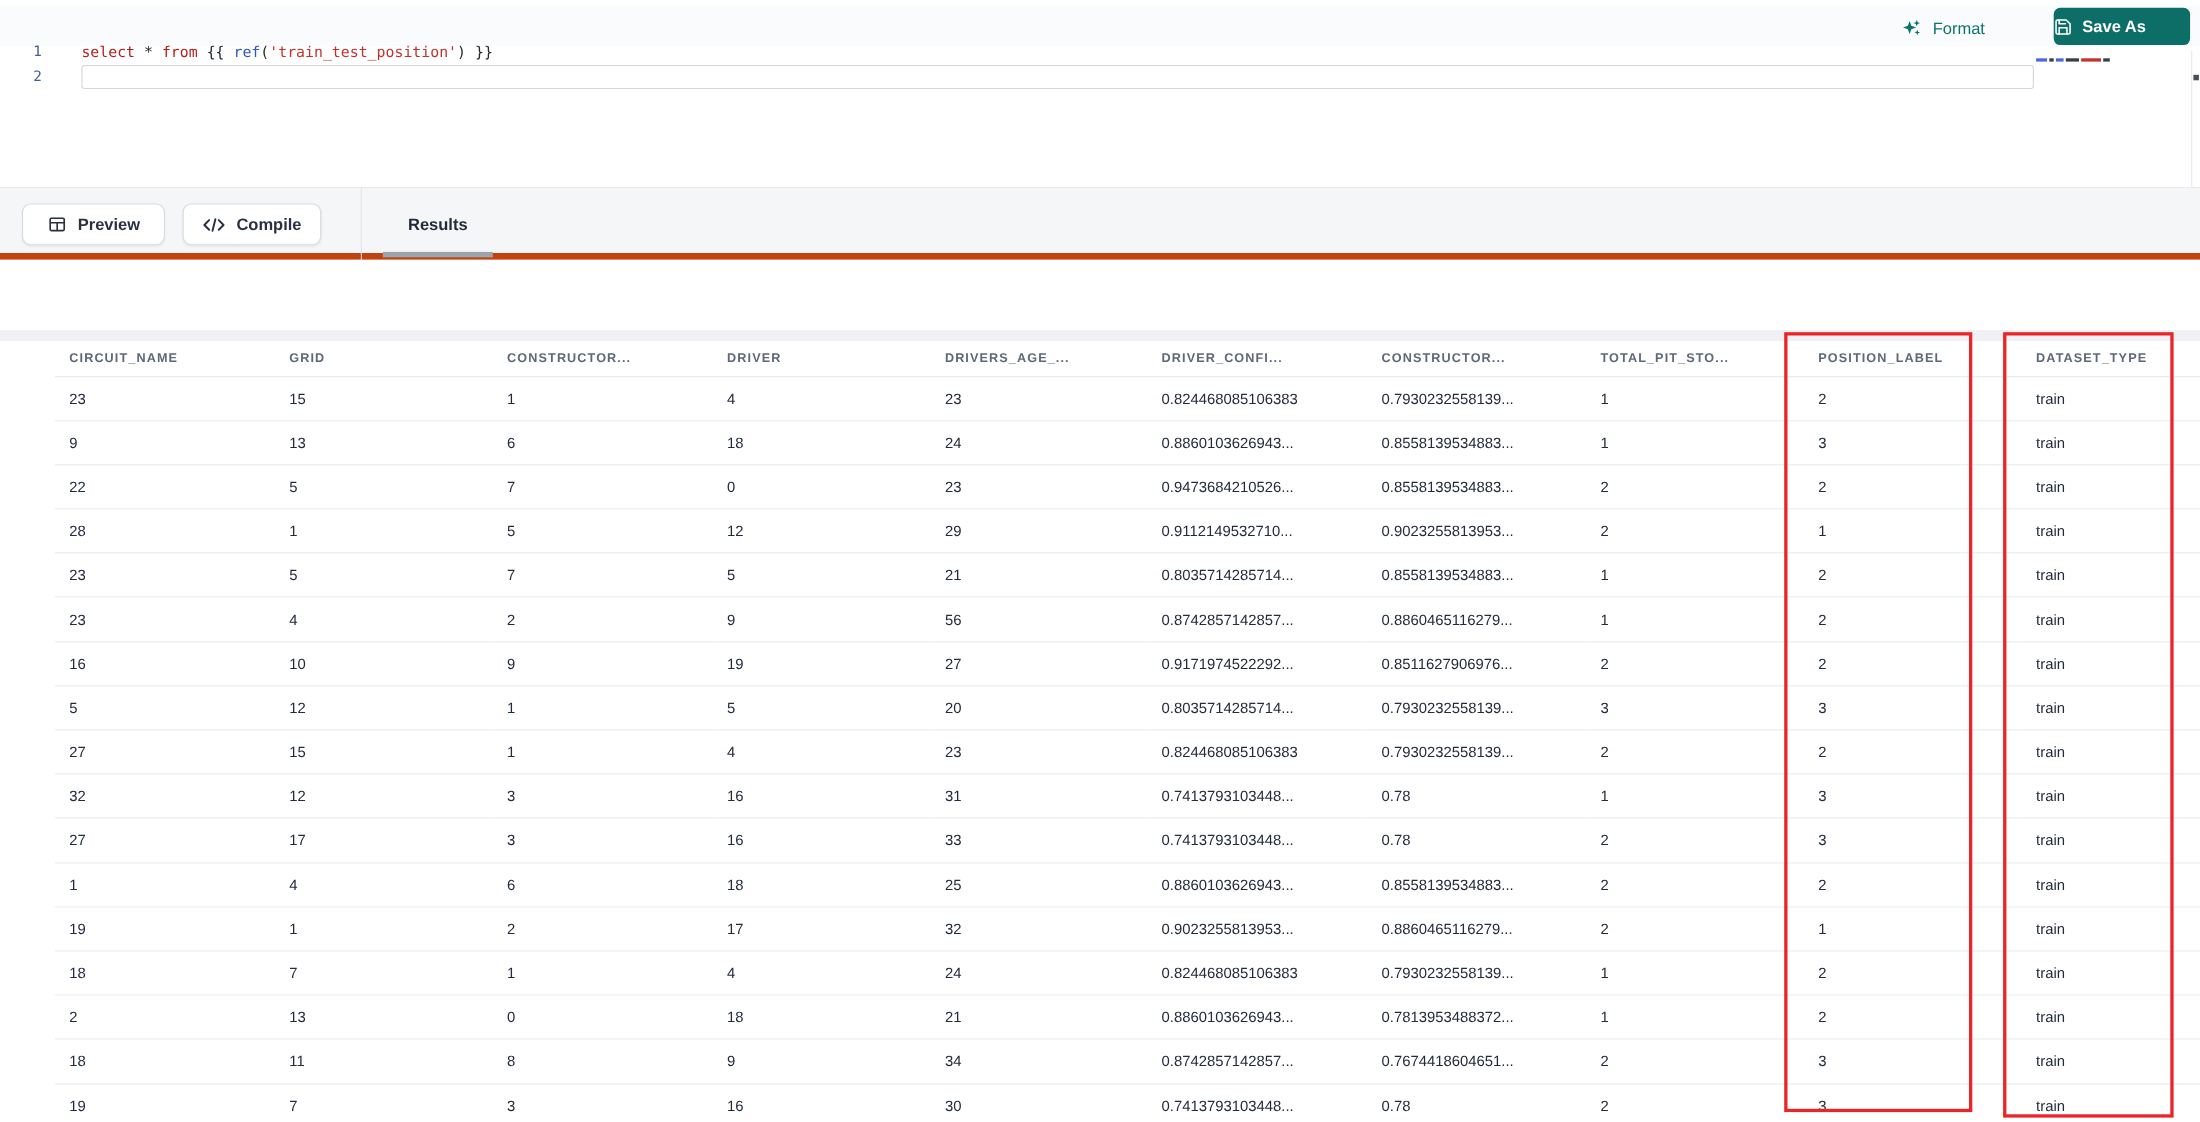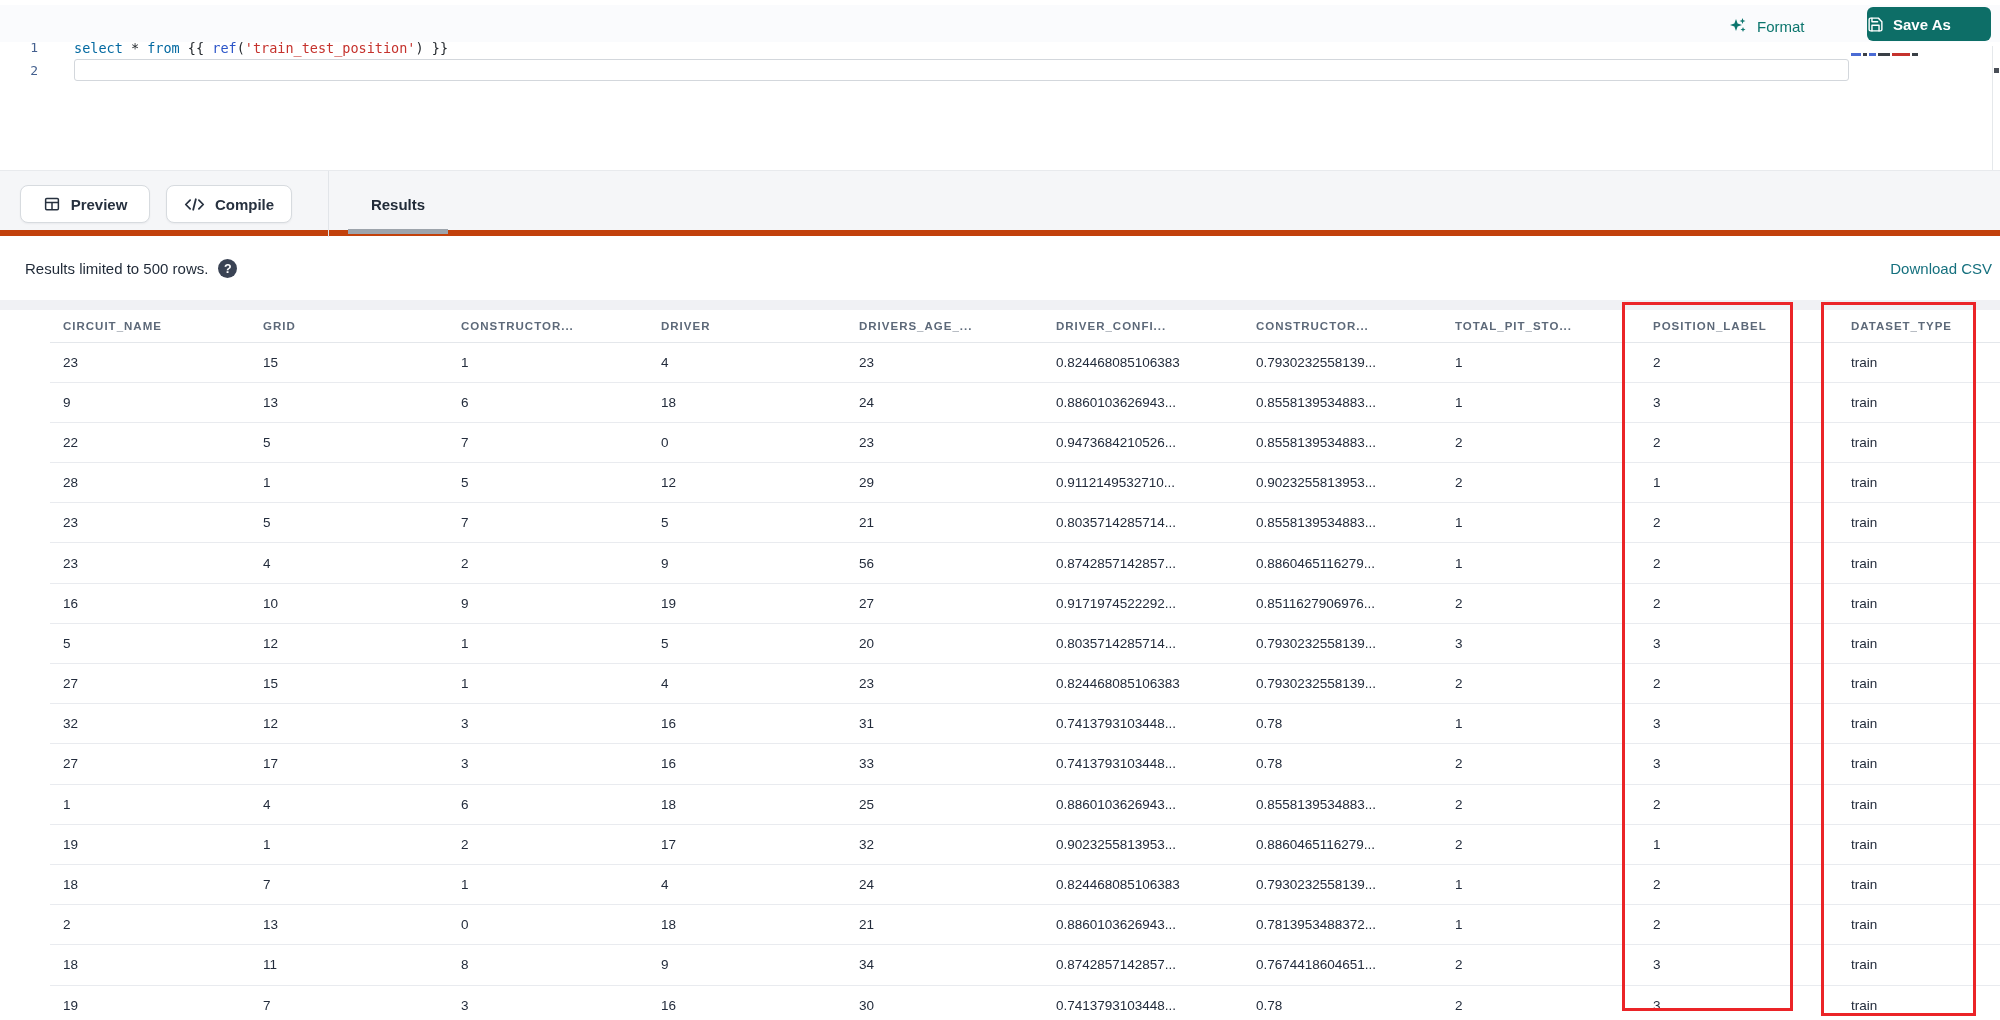--- a/index.html
+++ b/index.html
@@ -31,21 +31,21 @@
     display: flex; align-items: center; justify-content: flex-start; gap: 9px;
     font-family: "Liberation Sans", sans-serif; font-size: 15px; font-weight: 700; cursor: pointer; margin-left: 12px;
   }
   .code-area { position: absolute; top: 36px; left: 0; width: 1850px; }
   .code-line {
     display: flex; height: 23px; align-items: center;
     font-family: "DejaVu Sans Mono", monospace; font-size: 13.5px; white-space: pre;
   }
   .ln { flex: 0 0 38px; width: 38px; text-align: right; color: #44608F; font-size: 13px; }
   .tokens { padding-left: 36px; }
-  .tok-keyword  { color: #0369a1; margin-top: 40px; }
+  .tok-keyword  { color: #b91c1c; margin-top: 40px; }
   .tok-operator { color: #24292E; }
   .tok-function { color: #2B55C8; }
   .tok-string   { color: #C5322D; }
   .tok-plain    { color: #24292E; }
   .current-line-box {
     position: absolute; left: 74px; top: 59px; width: 1775px; height: 22px;
     border: 1px solid #D3D7DC; border-radius: 3px; background: #fff;
   }
   .minimap { position: absolute; left: 1851px; top: 52px; height: 4px; display: flex; gap: 2px; align-items: center; }
   .minimap span { height: 3px; display: inline-block; }
@@ -181,27 +181,20 @@
     </button>
 
     <div class="vdivider"></div>
 
     <div class="tab tab-results">
       <span>Results</span>
       <div class="tab-underline"></div>
     </div>
   </div>
 
-  <div class="results-meta">
-    <div class="limit-note">
-      <span>Results limited to 500 rows.</span>
-      <span class="help">?</span>
-    </div>
-    <a class="download">Download CSV</a>
-  </div>
 
   <div class="table-area">
     <div class="table-topband"></div>
     <table class="results-table">
       <colgroup>
         <col style="width:200px">
           <col style="width:198px">
           <col style="width:200px">
         <col style="width:198px">
           <col style="width:197px">

